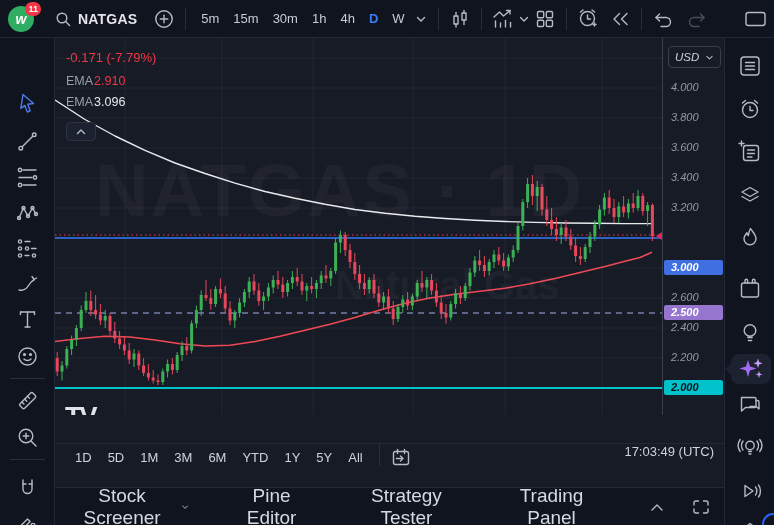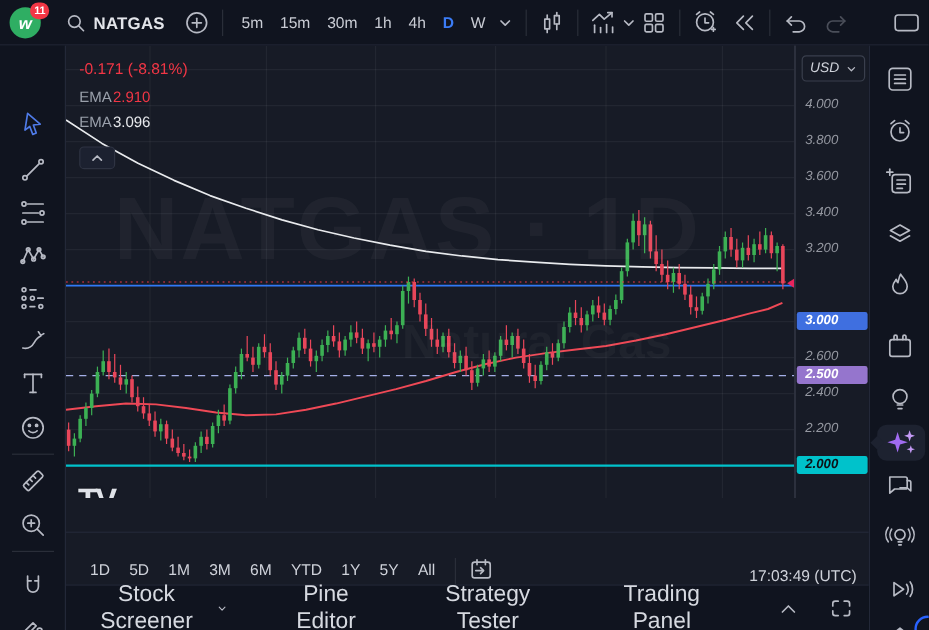--- a/index.html
+++ b/index.html
@@ -47,21 +47,21 @@
   .badge{position:absolute;left:1px;width:59px;border-radius:2px;color:#fff;font-size:11px;font-weight:700;text-align:left;padding:1px 0 1px 7px;line-height:13px;}
   #badge-current{top:190px;background:#e8245c;}
   #badge-3000{top:222px;background:#3f6fe0;}
   #badge-2500{top:267px;background:#9575cd;}
   #badge-2000{top:342px;background:#00c2cb;color:#0d1117;}
   
   #timeaxis{position:absolute;left:0;top:377px;width:669px;height:28px;background:#2a2e39;border-top:1px solid #3a3f4d;}
   .mtick{position:absolute;top:7px;width:32px;text-align:center;font-size:11.5px;color:#b2b5be;}
   #axis-corner{position:absolute;left:607px;top:0;width:62px;height:28px;border-left:1px solid #3a3f4d;display:flex;align-items:center;justify-content:center;}
   
-  #bottombar{position:absolute;left:0;top:405px;width:669px;height:44px;background:#171b26;border-top:1px solid #232838;display:flex;align-items:flex-end;padding:0 10px 0 12px;}
+  #bottombar{position:absolute;left:0;top:405px;width:669px;height:44px;background:#171b26;border-top:1px solid #232838;display:flex;align-items:flex-start;padding:0 10px 0 12px;}
   .rngbtn{font-size:13px;color:#cfd2da;background:none;border:none;padding:0 8px;height:26px;cursor:pointer;}
   #clock{margin-left:auto;font-size:13px;color:#cfd2da;cursor:pointer;}
   
   #footer{position:absolute;left:55px;top:487px;width:669px;height:38px;background:#10141f;border-top:1px solid #232838;display:flex;align-items:center;padding:0 10px 0 14px;gap:0;}
   .ftitem{font-size:19px;color:#d6d9e0;background:none;border:none;display:flex;align-items:center;gap:6px;cursor:pointer;padding:0;margin-right:44px;}
   #footer-right{margin-left:auto;display:flex;align-items:center;gap:18px;}
 </style>
 </head>
 <body>
 
@@ -551,21 +551,21 @@
           <rect x="581.5" y="158.0" width="3" height="12.0" fill="#3cb054"></rect>
           <line x1="587.8000000000001" y1="155.0" x2="587.8000000000001" y2="177.5" stroke="#e8465a" stroke-width="1"></line>
           <rect x="586.3" y="158.0" width="3" height="15.0" fill="#e8465a"></rect>
           <line x1="592.6" y1="164.0" x2="592.6" y2="188.0" stroke="#3cb054" stroke-width="1"></line>
           <rect x="591.1" y="167.0" width="3" height="6.0" fill="#3cb054"></rect>
           <line x1="597.4" y1="165.5" x2="597.4" y2="203.0" stroke="#e8465a" stroke-width="1"></line>
           <rect x="595.9" y="167.0" width="3" height="31.2" fill="#e8465a"></rect>
           <line x1="0" y1="197" x2="607" y2="197" stroke="#f23645" stroke-width="1" stroke-dasharray="1.5,3"></line>
         </svg>
       <div id="legend">
-        <div class="chg">-0.171 (-8.81%)</div>
+        <div class="chg">-0.171 (-7.79%)</div>
         <div class="erow">
           <span class="elab">EMA</span>
           <span style="color:#f23645">2.910</span>
         </div>
         <div class="erow">
           <span class="elab">EMA</span>
           <span style="color:#e8eaed">3.096</span>
         </div>
       </div>
       <div id="collapse-chip">

